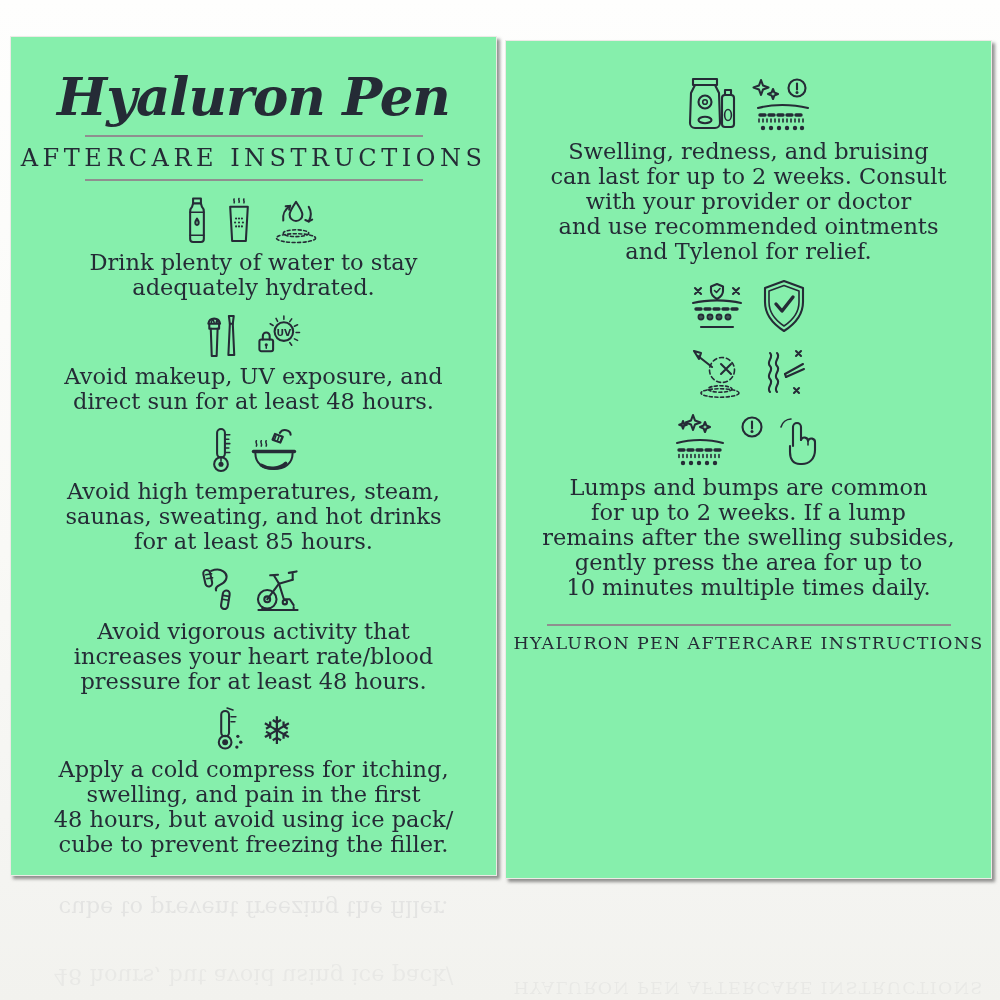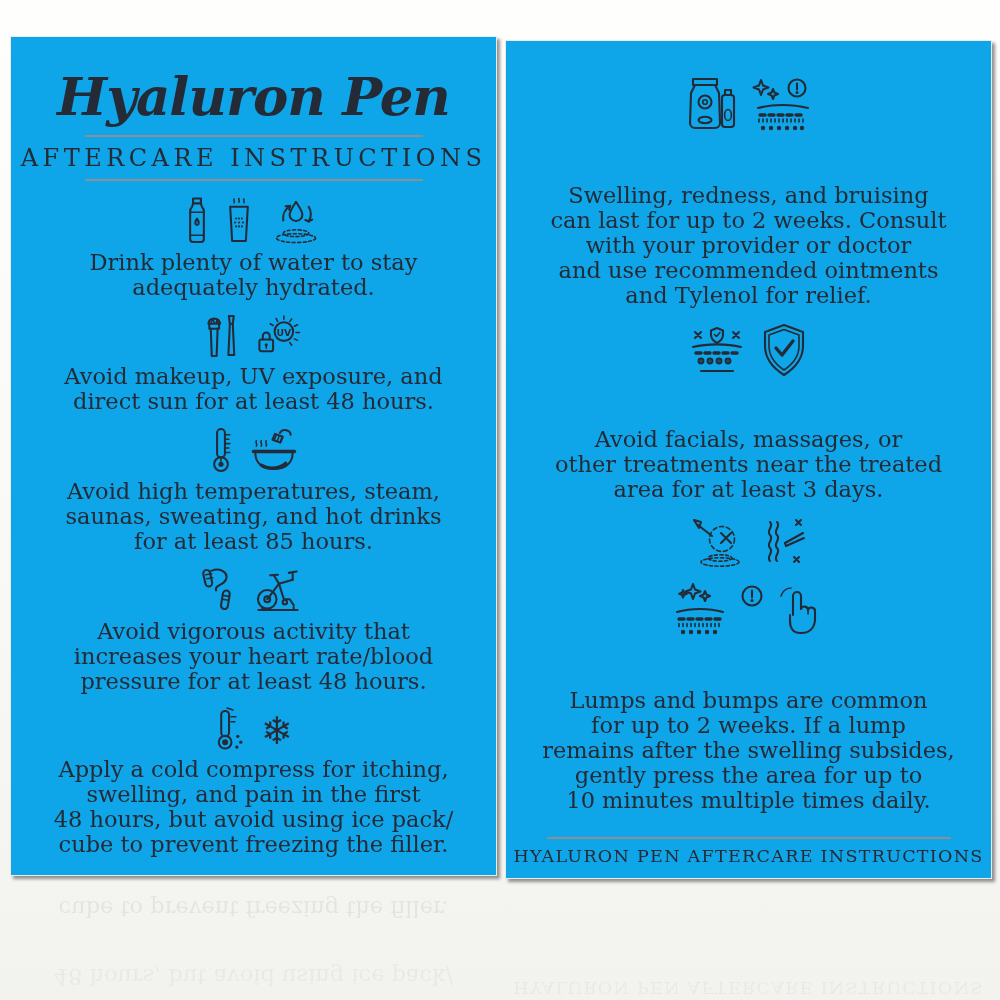--- a/index.html
+++ b/index.html
@@ -3,41 +3,41 @@
 <meta charset="utf-8">
 <style>
   html,body{margin:0;padding:0;}
   body{
     width:1000px;height:1000px;overflow:hidden;position:relative;
     background:linear-gradient(180deg,#fefefd 0%,#f9f9f6 55%,#f4f4f1 88%,#f2f2ee 100%);
     font-family:"DejaVu Serif","Liberation Serif",serif;
     color:#252b36;
   }
   .card{
-    position:absolute;background:#0ea5e9;
+    position:absolute;background:#86efac;
     border:1px solid #eceae6;
     box-shadow:3px 3px 3px rgba(45,45,45,.5);
     display:flex;flex-direction:column;align-items:center;
     box-sizing:border-box;
   }
   .card.front{left:10px;top:36px;width:487px;height:840px;}
   .card.back{left:505px;top:40px;width:487px;height:839px;padding-top:36px;}
   .title{
     margin:30px 0 0 0;font-size:53px;line-height:58px;font-style:italic;font-weight:bold;
     letter-spacing:-1px;
   }
   .rule{height:2px;background:#8f8f8f;}
   .rule.hdr{width:338px;}
   .rule.r1{margin-top:10px;}
   .rule.r2{margin-top:7px;}
   .subtitle{margin-top:7px;font-size:24px;letter-spacing:4.5px;}
   .sec{display:flex;flex-direction:column;align-items:center;}
   .front .sec{margin-top:13px;}
   .front .sec.s1{margin-top:16px;}
-  .back .sec{margin-top:15px;gap:44px;}
+  .back .sec{margin-top:15px;}
   .back .sec.s1{margin-top:0;}
   .icons{display:flex;align-items:flex-end;gap:13px;}
   .txt{
     margin:6px 0 0 0;font-size:22.5px;line-height:25px;text-align:center;
     white-space:pre-line;
   }
   .icons svg{stroke:#252b36;fill:none;stroke-width:2.1;stroke-linecap:round;stroke-linejoin:round;}
   .icons .f{fill:#252b36;stroke:none;}
   .icons .thin{stroke-width:1.6;}
   .icons .thick{stroke-width:3.4;}
@@ -260,23 +260,20 @@
               <circle cx="40" cy="34" r="1"></circle>
           </g>
           <path d="M13 44 h32"></path>
         </svg>
         <svg width="50" height="54" viewBox="0 0 50 54">
           <path d="M25 2 L44 9 V23 C44 36 36 45 25 52 C14 45 6 36 6 23 V9 Z"></path>
           <path class="thin" d="M25 6.5 L40 12 V23 C40 33.5 34 41 25 47 C16 41 10 33.5 10 23 V12 Z"></path>
           <path class="thick" d="M17 25 l6 7 L34 18"></path>
         </svg>
       </div>
-      <p class="txt">Avoid facials, massages, or
-other treatments near the treated
-area for at least 3 days.</p>
     </div>
 
     <div class="sec">
       <div class="icons">
         <svg width="60" height="50" viewBox="0 0 60 50">
           <path d="M4 3 l7 2 -2 6 Z"></path>
           <path d="M8 8 L22 19"></path>
           <circle class="thin" cx="32" cy="22" r="12.5" stroke-dasharray="4 3"></circle>
           <path d="M31 16 l10 10 M41 16 l-10 10"></path>
           <ellipse class="thin" cx="30" cy="41" rx="12" ry="3.2" stroke-dasharray="3 2.5"></ellipse>

